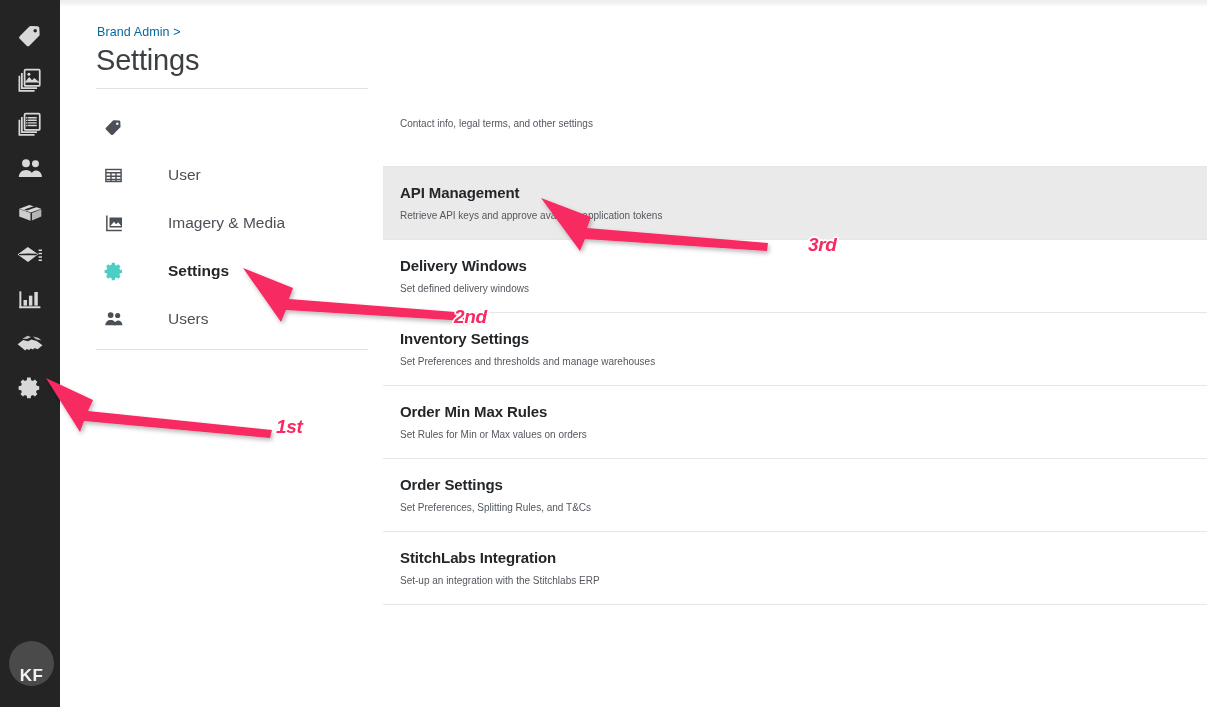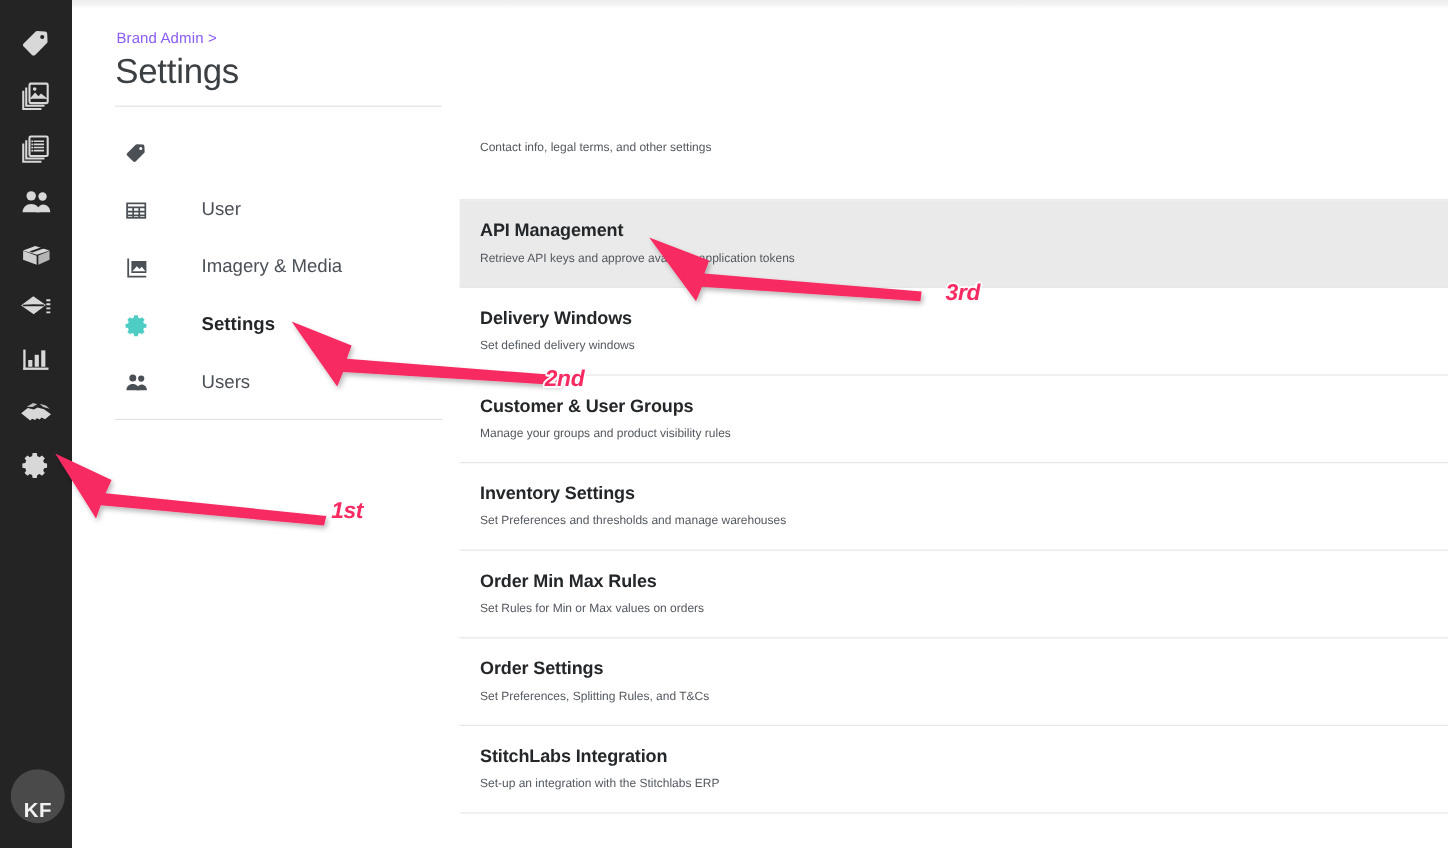--- a/index.html
+++ b/index.html
@@ -34,21 +34,21 @@
     width:45px; height:45px; border-radius:50%;
     background:#4a4a4a; color:#f2f2f2;
     display:flex; align-items:flex-end; justify-content:center;
     font-size:17px; font-weight:bold; letter-spacing:.3px;
     cursor:pointer;
   }
 
   
   #breadcrumb {
     position:absolute; left:97px; top:25px;
-    font-size:12.5px; color:#8b5cf6; letter-spacing:.1px;
+    font-size:12.5px; color:#0369a1; letter-spacing:.1px;
   }
   #page-title {
     position:absolute; left:96px; top:44px;
     font-size:29px; font-weight:400; color:#3c4043; letter-spacing:-.2px;
   }
   #header-rule {
     position:absolute; left:96px; top:88px; width:272px; height:1px;
     background:#e2e2e2;
   }
 
@@ -286,24 +286,20 @@
   <div class="setting-row highlight">
     <div class="setting-title">API Management</div>
     <div class="setting-desc">Retrieve API keys and approve available application tokens</div>
   </div>
 
   <div class="setting-row">
     <div class="setting-title">Delivery Windows</div>
     <div class="setting-desc">Set defined delivery windows</div>
   </div>
 
-  <div class="setting-row">
-    <div class="setting-title">Customer &amp; User Groups</div>
-    <div class="setting-desc">Manage your groups and product visibility rules</div>
-  </div>
 
   <div class="setting-row">
     <div class="setting-title">Inventory Settings</div>
     <div class="setting-desc">Set Preferences and thresholds and manage warehouses</div>
   </div>
 
   <div class="setting-row">
     <div class="setting-title">Order Min Max Rules</div>
     <div class="setting-desc">Set Rules for Min or Max values on orders</div>
   </div>
@@ -336,14 +332,14 @@
       <path d="M243,268 L293,288 L289,299 L468,313 L467,321 L286,310 L281,322 Z" fill="#f72a62"></path>
     </g>
 
     <g filter="url(#ashadow)">
       <path d="M541,198 L591,217 L587,228 L768,243 L767,251 L585,239 L580,251 Z" fill="#f72a62"></path>
     </g>
   </svg>
 
   <div class="anno-label" style="left:276px; top:416px;">1st</div>
   <div class="anno-label" style="left:454px; top:306px;">2nd</div>
-  <div class="anno-label" style="left:788px; top:234px;text-align:right;">3rd</div>
+  <div class="anno-label" style="left:808px; top:234px;text-align:right;">3rd</div>
 </div>
 
 </body></html>

